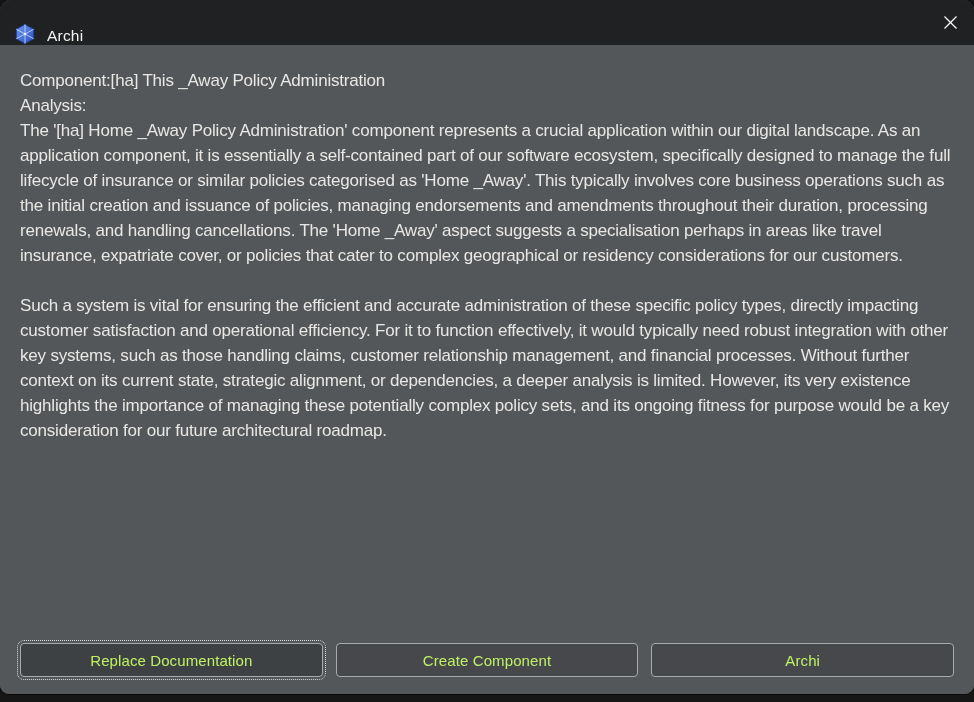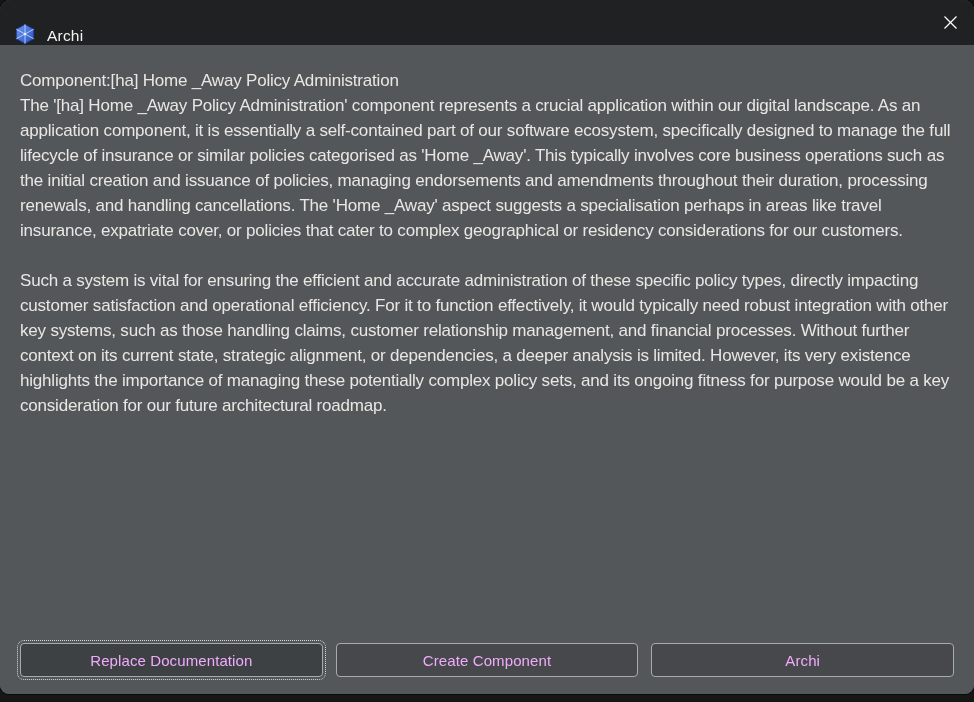--- a/index.html
+++ b/index.html
@@ -73,21 +73,21 @@
     display: flex;
     gap: 13px;
     padding-bottom: 1px;
   }
   .btn {
     flex: 1;
     height: 34px;
     background: #46484b;
     border: 1px solid #a8abad;
     border-radius: 4px;
-    color: #f0abfc;
+    color: #bef264;
     font-size: 15px;
     font-family: "Liberation Sans", sans-serif;
     letter-spacing: 0.1px;
     cursor: default;
   }
   .btn--default {
     background: #3e4144;
     outline: 1px dotted #d6d8d9;
     outline-offset: 2px;
   }
@@ -123,21 +123,22 @@
     <button class="close-btn">
       <svg width="15" height="15" viewBox="0 0 15 15">
         <line x1="1.5" y1="1.5" x2="13.5" y2="13.5" stroke="#ffffff" stroke-width="1.2"></line>
         <line x1="13.5" y1="1.5" x2="1.5" y2="13.5" stroke="#ffffff" stroke-width="1.2"></line>
       </svg>
     </button>
   </div>
 
   <div class="content">
     <div class="doc-text">
-      <p>Component:[ha] Home _Away Policy Administration</p>
+      <p>Component:[ha] This _Away Policy Administration</p>
+      <p>Analysis:</p>
       <p>The '[ha] Home _Away Policy Administration' component represents a crucial application within our digital landscape. As an application component, it is essentially a self-contained part of our software ecosystem, specifically designed to manage the full lifecycle of insurance or similar policies categorised as 'Home _Away'. This typically involves core business operations such as the initial creation and issuance of policies, managing endorsements and amendments throughout their duration, processing renewals, and handling cancellations. The 'Home _Away' aspect suggests a specialisation perhaps in areas like travel insurance, expatriate cover, or policies that cater to complex geographical or residency considerations for our customers.</p>
       <div class="gap"></div>
       <p>Such a system is vital for ensuring the efficient and accurate administration of these specific policy types, directly impacting customer satisfaction and operational efficiency. For it to function effectively, it would typically need robust integration with other key systems, such as those handling claims, customer relationship management, and financial processes. Without further context on its current state, strategic alignment, or dependencies, a deeper analysis is limited. However, its very existence highlights the importance of managing these potentially complex policy sets, and its ongoing fitness for purpose would be a key consideration for our future architectural roadmap.</p>
       <div class="gap"></div>
     </div>
 
     <div class="button-row">
       <button class="btn btn--default">Replace Documentation</button>
       <button class="btn">Create Component</button>
       <button class="btn">Archi</button>

